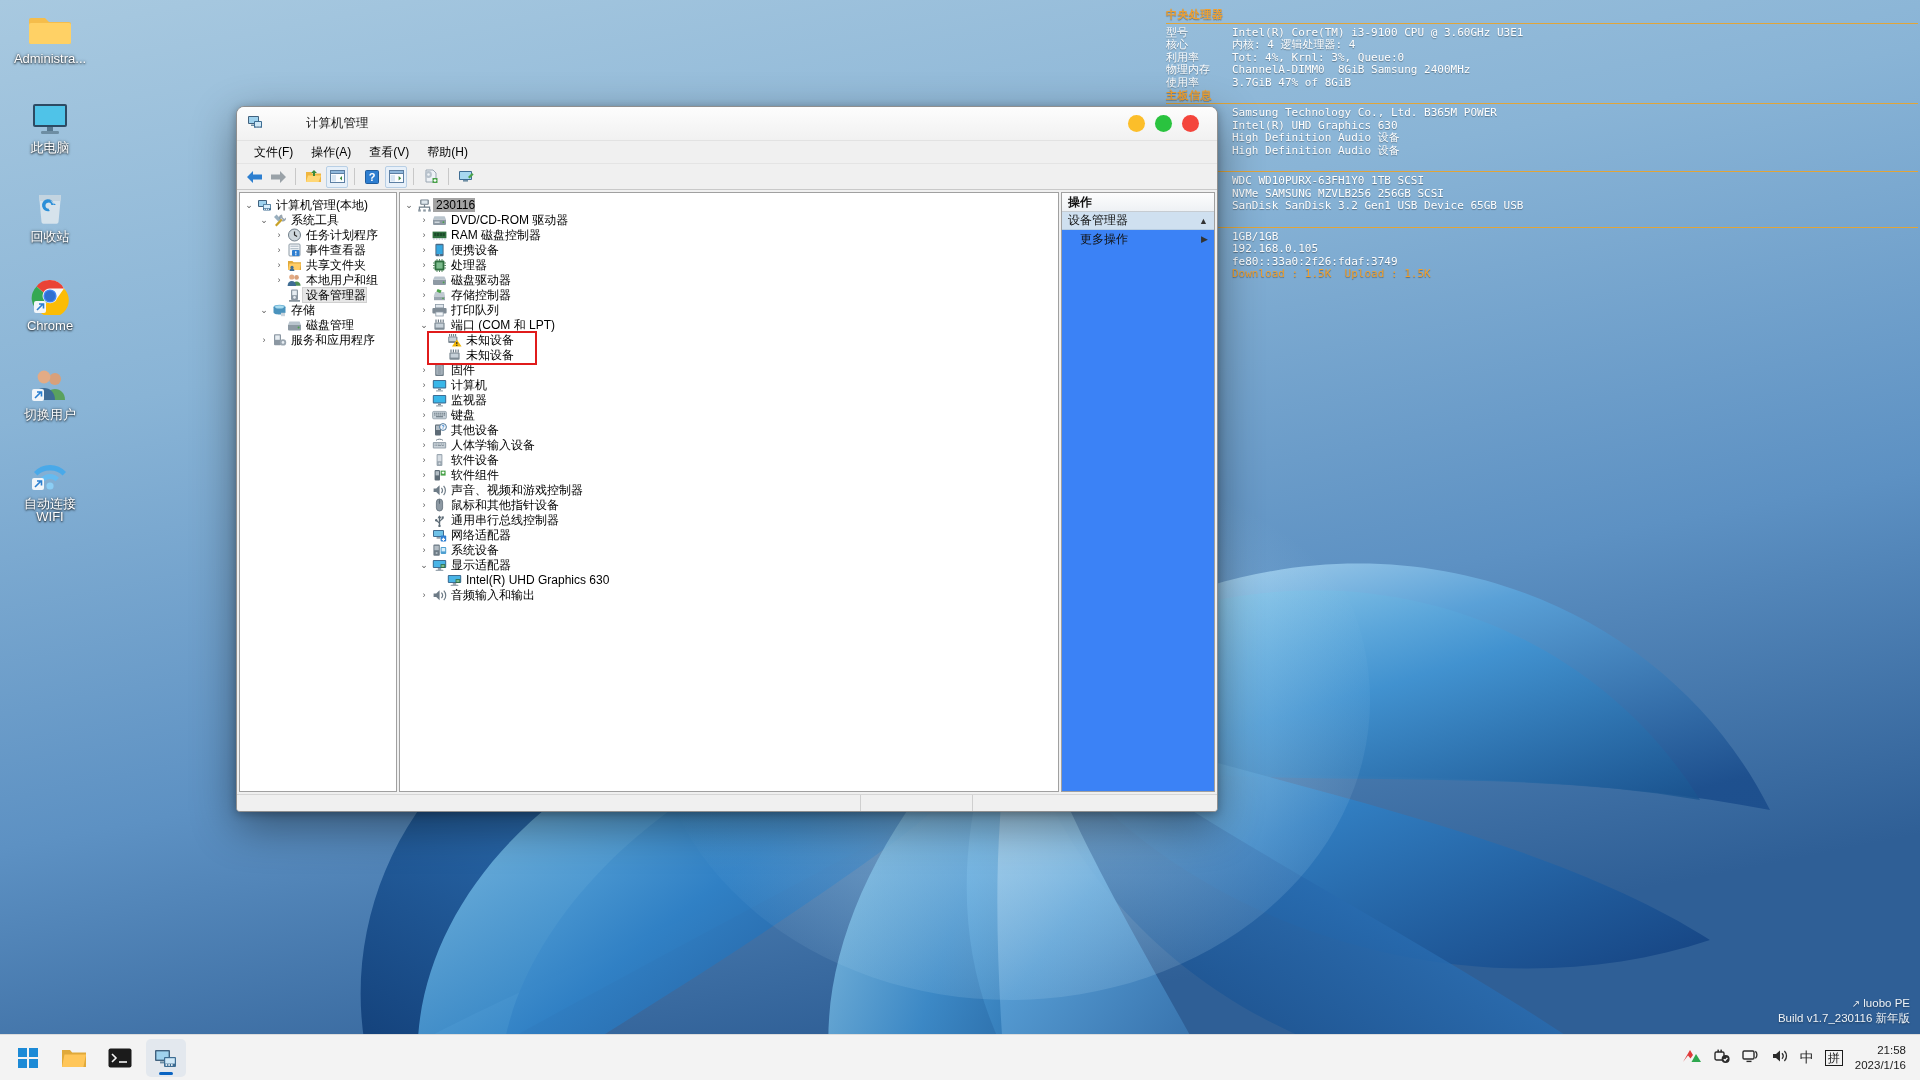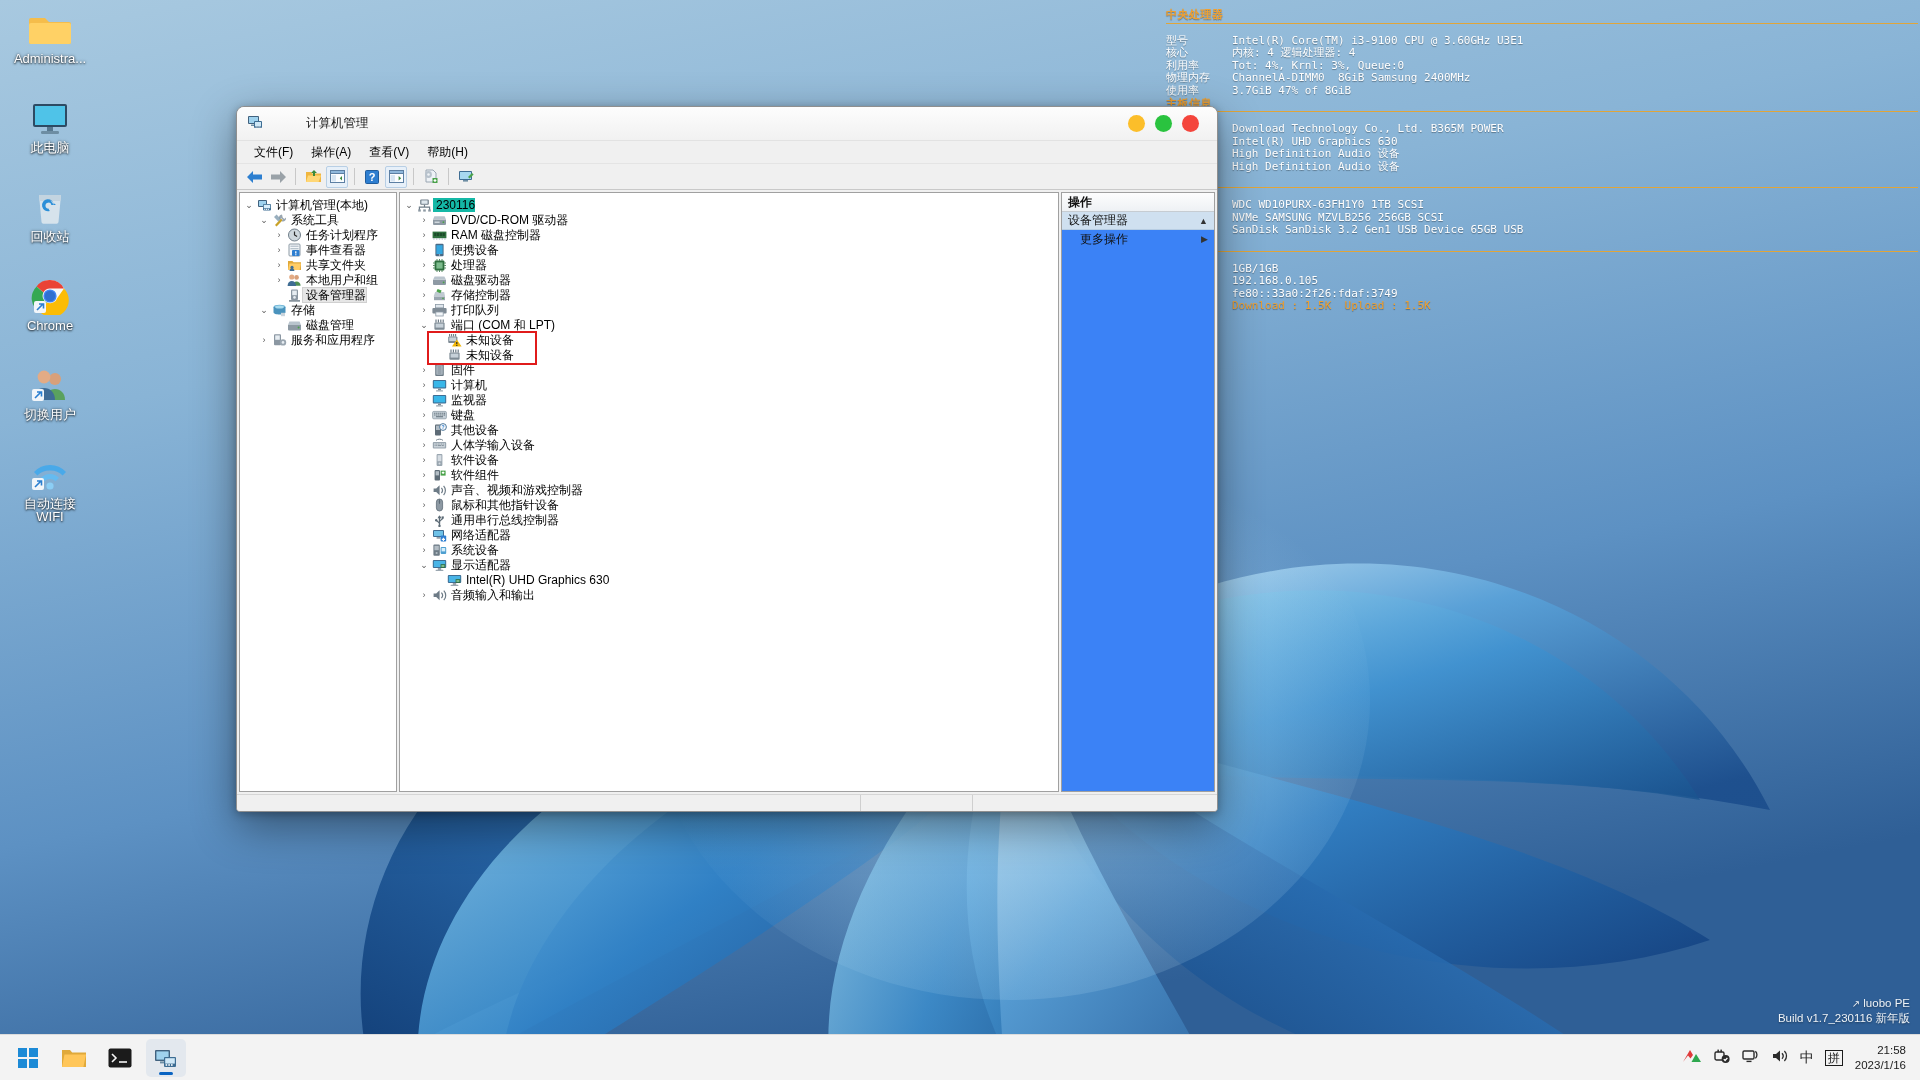--- a/index.html
+++ b/index.html
@@ -31,21 +31,21 @@
   
   #sysinfo {
     position: absolute; left: 1166px; top: 9px; width: 752px;
     font-family: "DejaVu Sans Mono", monospace;
     font-size: 11px; line-height: 12.6px; color: #ffffff;
     text-shadow: 0 1px 1px rgba(0,0,0,.35);
   }
   #sysinfo .sec {
     color: #f0a030; font-weight: bold;
     border-bottom: 1px solid #e0a53a;
-    padding-bottom: 1px; margin-bottom: 11px;
+    padding-bottom: 1px; margin-bottom: 3px;
     letter-spacing: .5px;
   }
   #sysinfo .row { display: flex; }
   #sysinfo .k { width: 66px; flex: 0 0 66px; color: #ffffff; }
   #sysinfo .v { flex: 1; white-space: pre; }
   #sysinfo .v.speed { color: #f0a030; }
 
   
   #cmwin {
     position: absolute; left: 236px; top: 106px; width: 982px; height: 706px;
@@ -95,21 +95,21 @@
   
   .tree { padding: 4px 0 0 0; font-size: 12px; color: #000; }
   .trow { display: flex; align-items: center; height: 15px; white-space: nowrap; }
   .trow .exp {
     width: 14px; flex: 0 0 14px; display: flex; align-items: center; justify-content: center;
     font-size: 9px; color: #5a5a5a;
   }
   .trow .ico { width: 17px; flex: 0 0 17px; display: flex; align-items: center; justify-content: center; }
   .trow .txt { padding-left: 3px; font-size: 12px; line-height: 14px; }
   .trow .txt.sel { background: #e6e6e6; outline: 1px solid #d0d0d0; }
-  .trow .txt.hl  { background: #14b8a6; }
+  .trow .txt.hl  { background: #a3a3a3; }
 
   
   .acthead {
     height: 19px; background: linear-gradient(#fdfdfd,#eef1f4);
     border-bottom: 1px solid #c6ccd2; display: flex; align-items: center;
     padding-left: 6px; font-size: 12px; font-weight: bold; color: #111;
   }
   .actsub {
     height: 18px; background: #cfe0f0; border-bottom: 1px solid #b7cde3;
     display: flex; align-items: center; padding: 0 6px; font-size: 12px; color: #111;
@@ -309,21 +309,21 @@
         </div>
       <div class="row">
           <span class="k">使用率</span>
           <span class="v">3.7GiB 47% of 8GiB</span>
         </div>
     </div>
     <div>
       <div class="sec">主板信息</div>
       <div class="row">
           <span class="k">主板型号</span>
-          <span class="v">Download Technology Co., Ltd. B365M POWER</span>
+          <span class="v">Samsung Technology Co., Ltd. B365M POWER</span>
         </div>
       <div class="row">
           <span class="k">显卡型号</span>
           <span class="v">Intel(R) UHD Graphics 630</span>
         </div>
       <div class="row">
           <span class="k">声卡型号</span>
           <span class="v">High Definition Audio 设备</span>
         </div>
       <div class="row">

